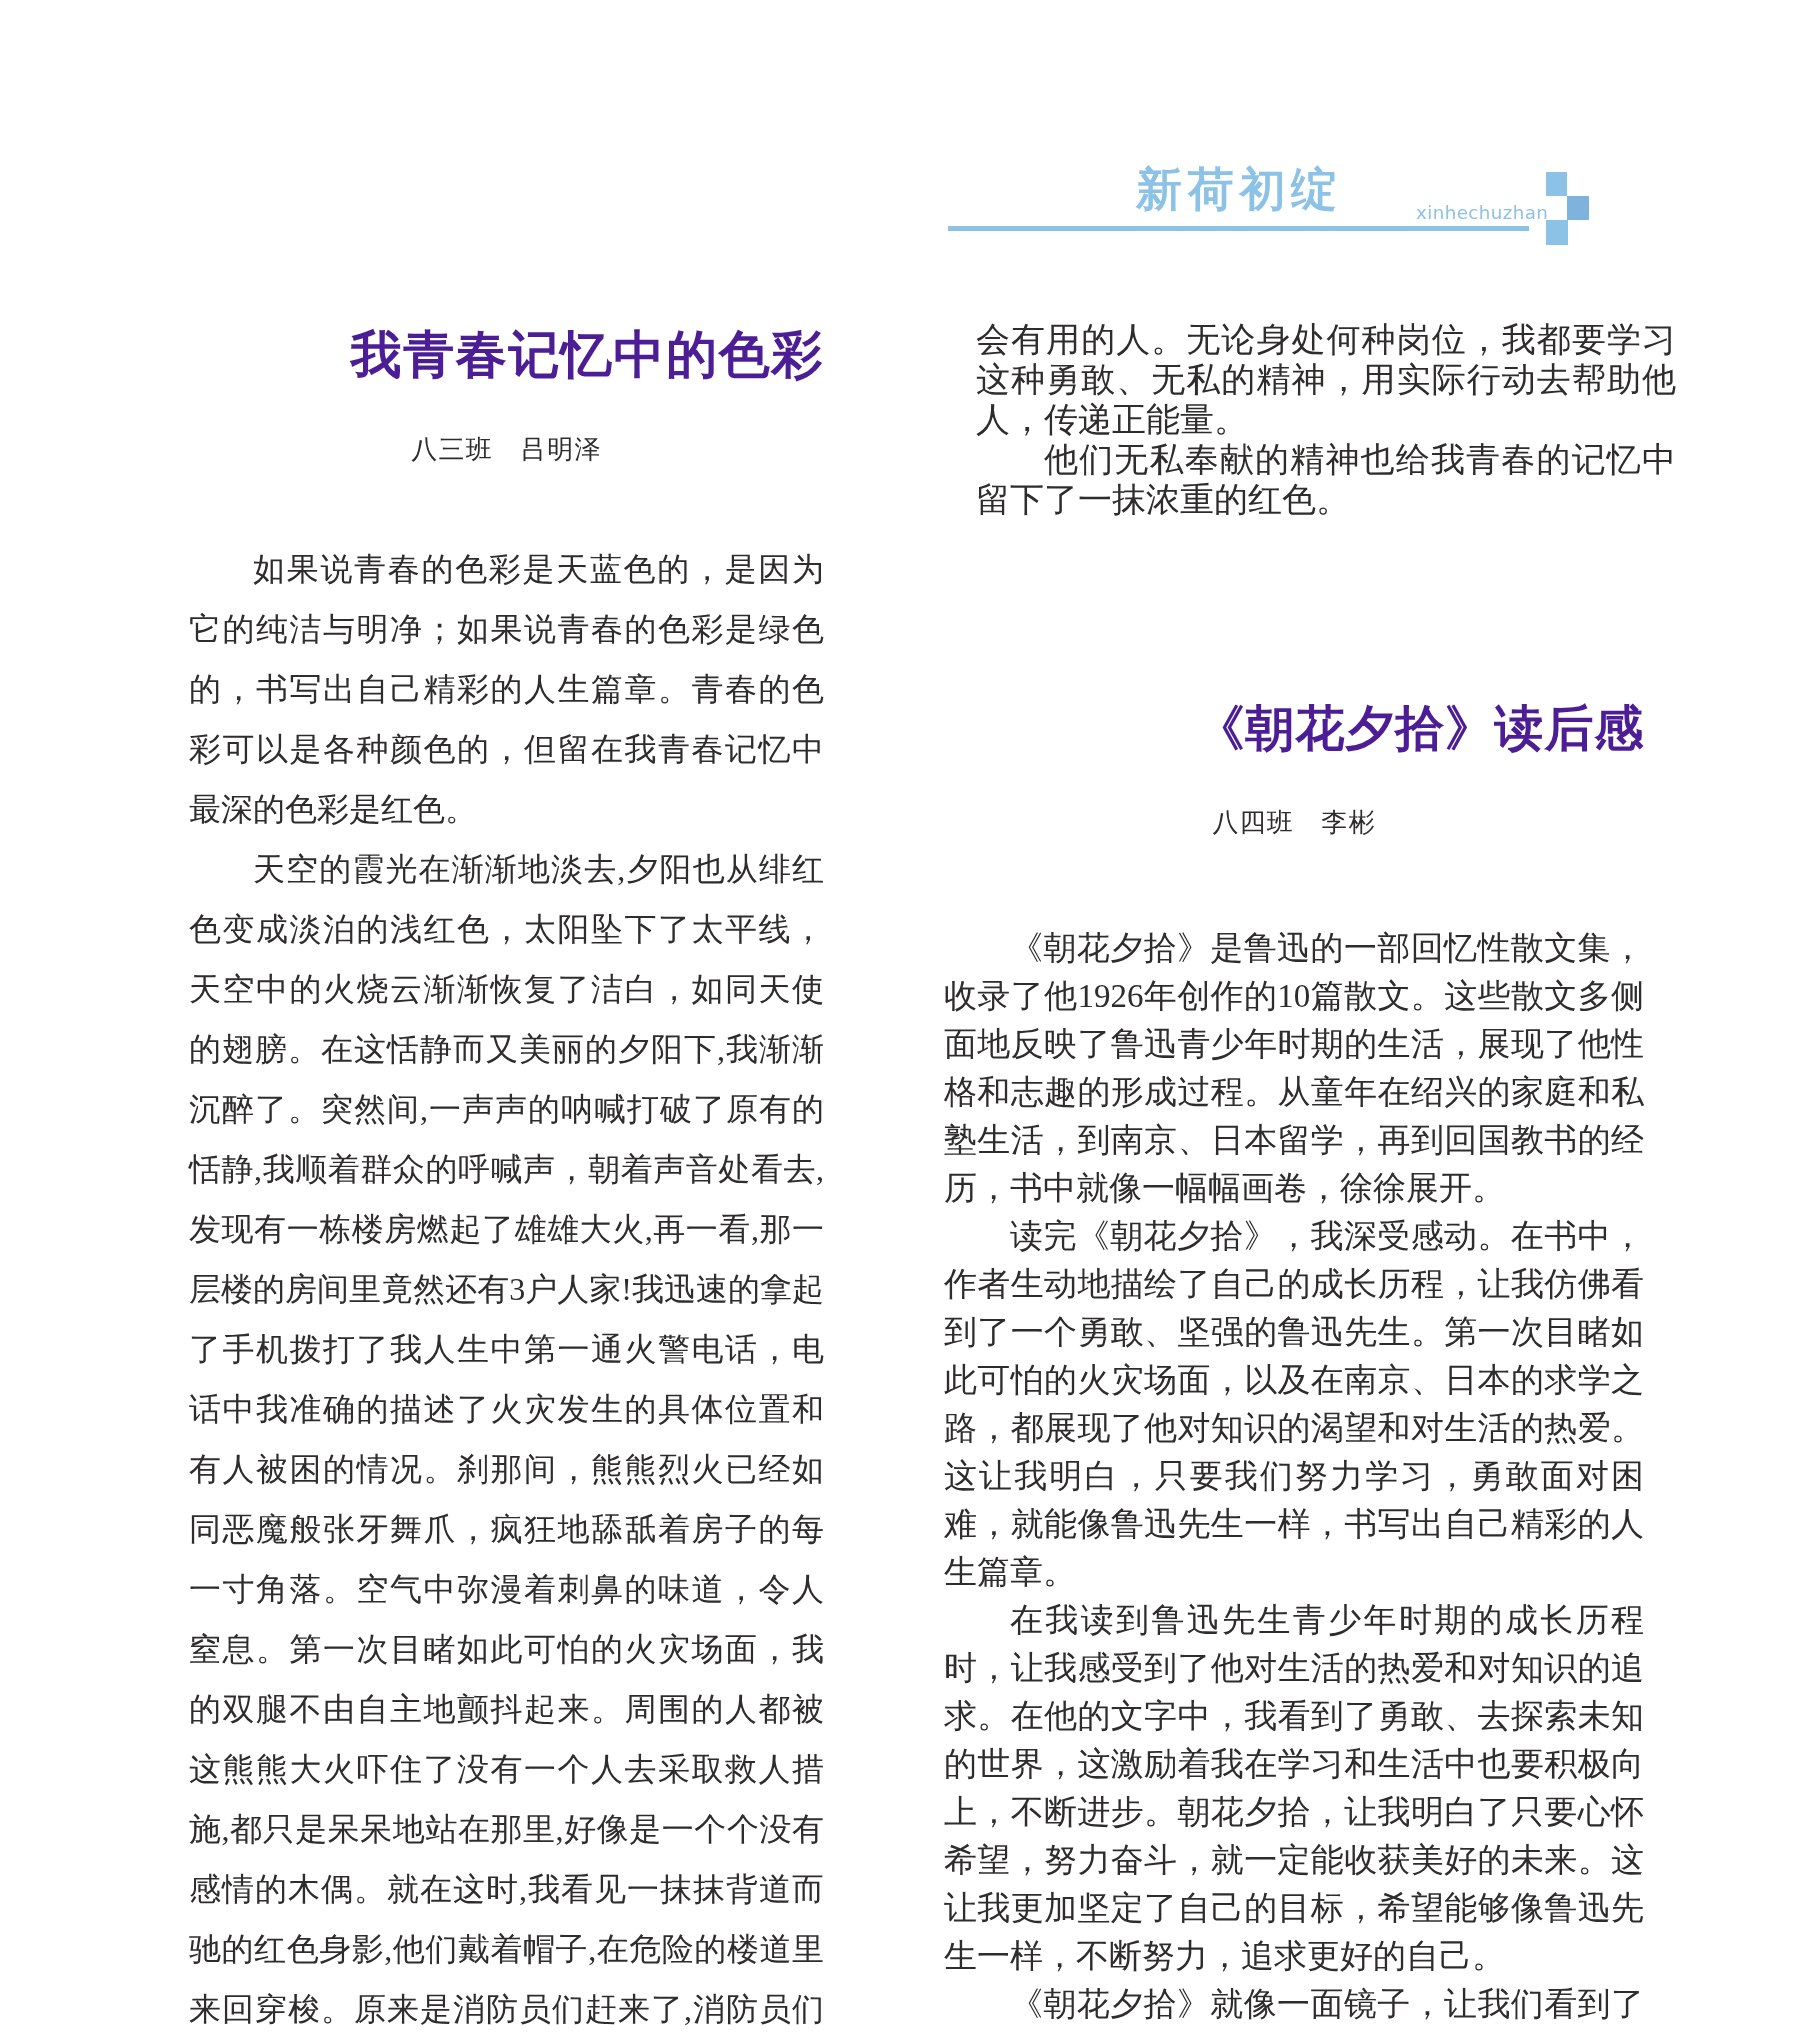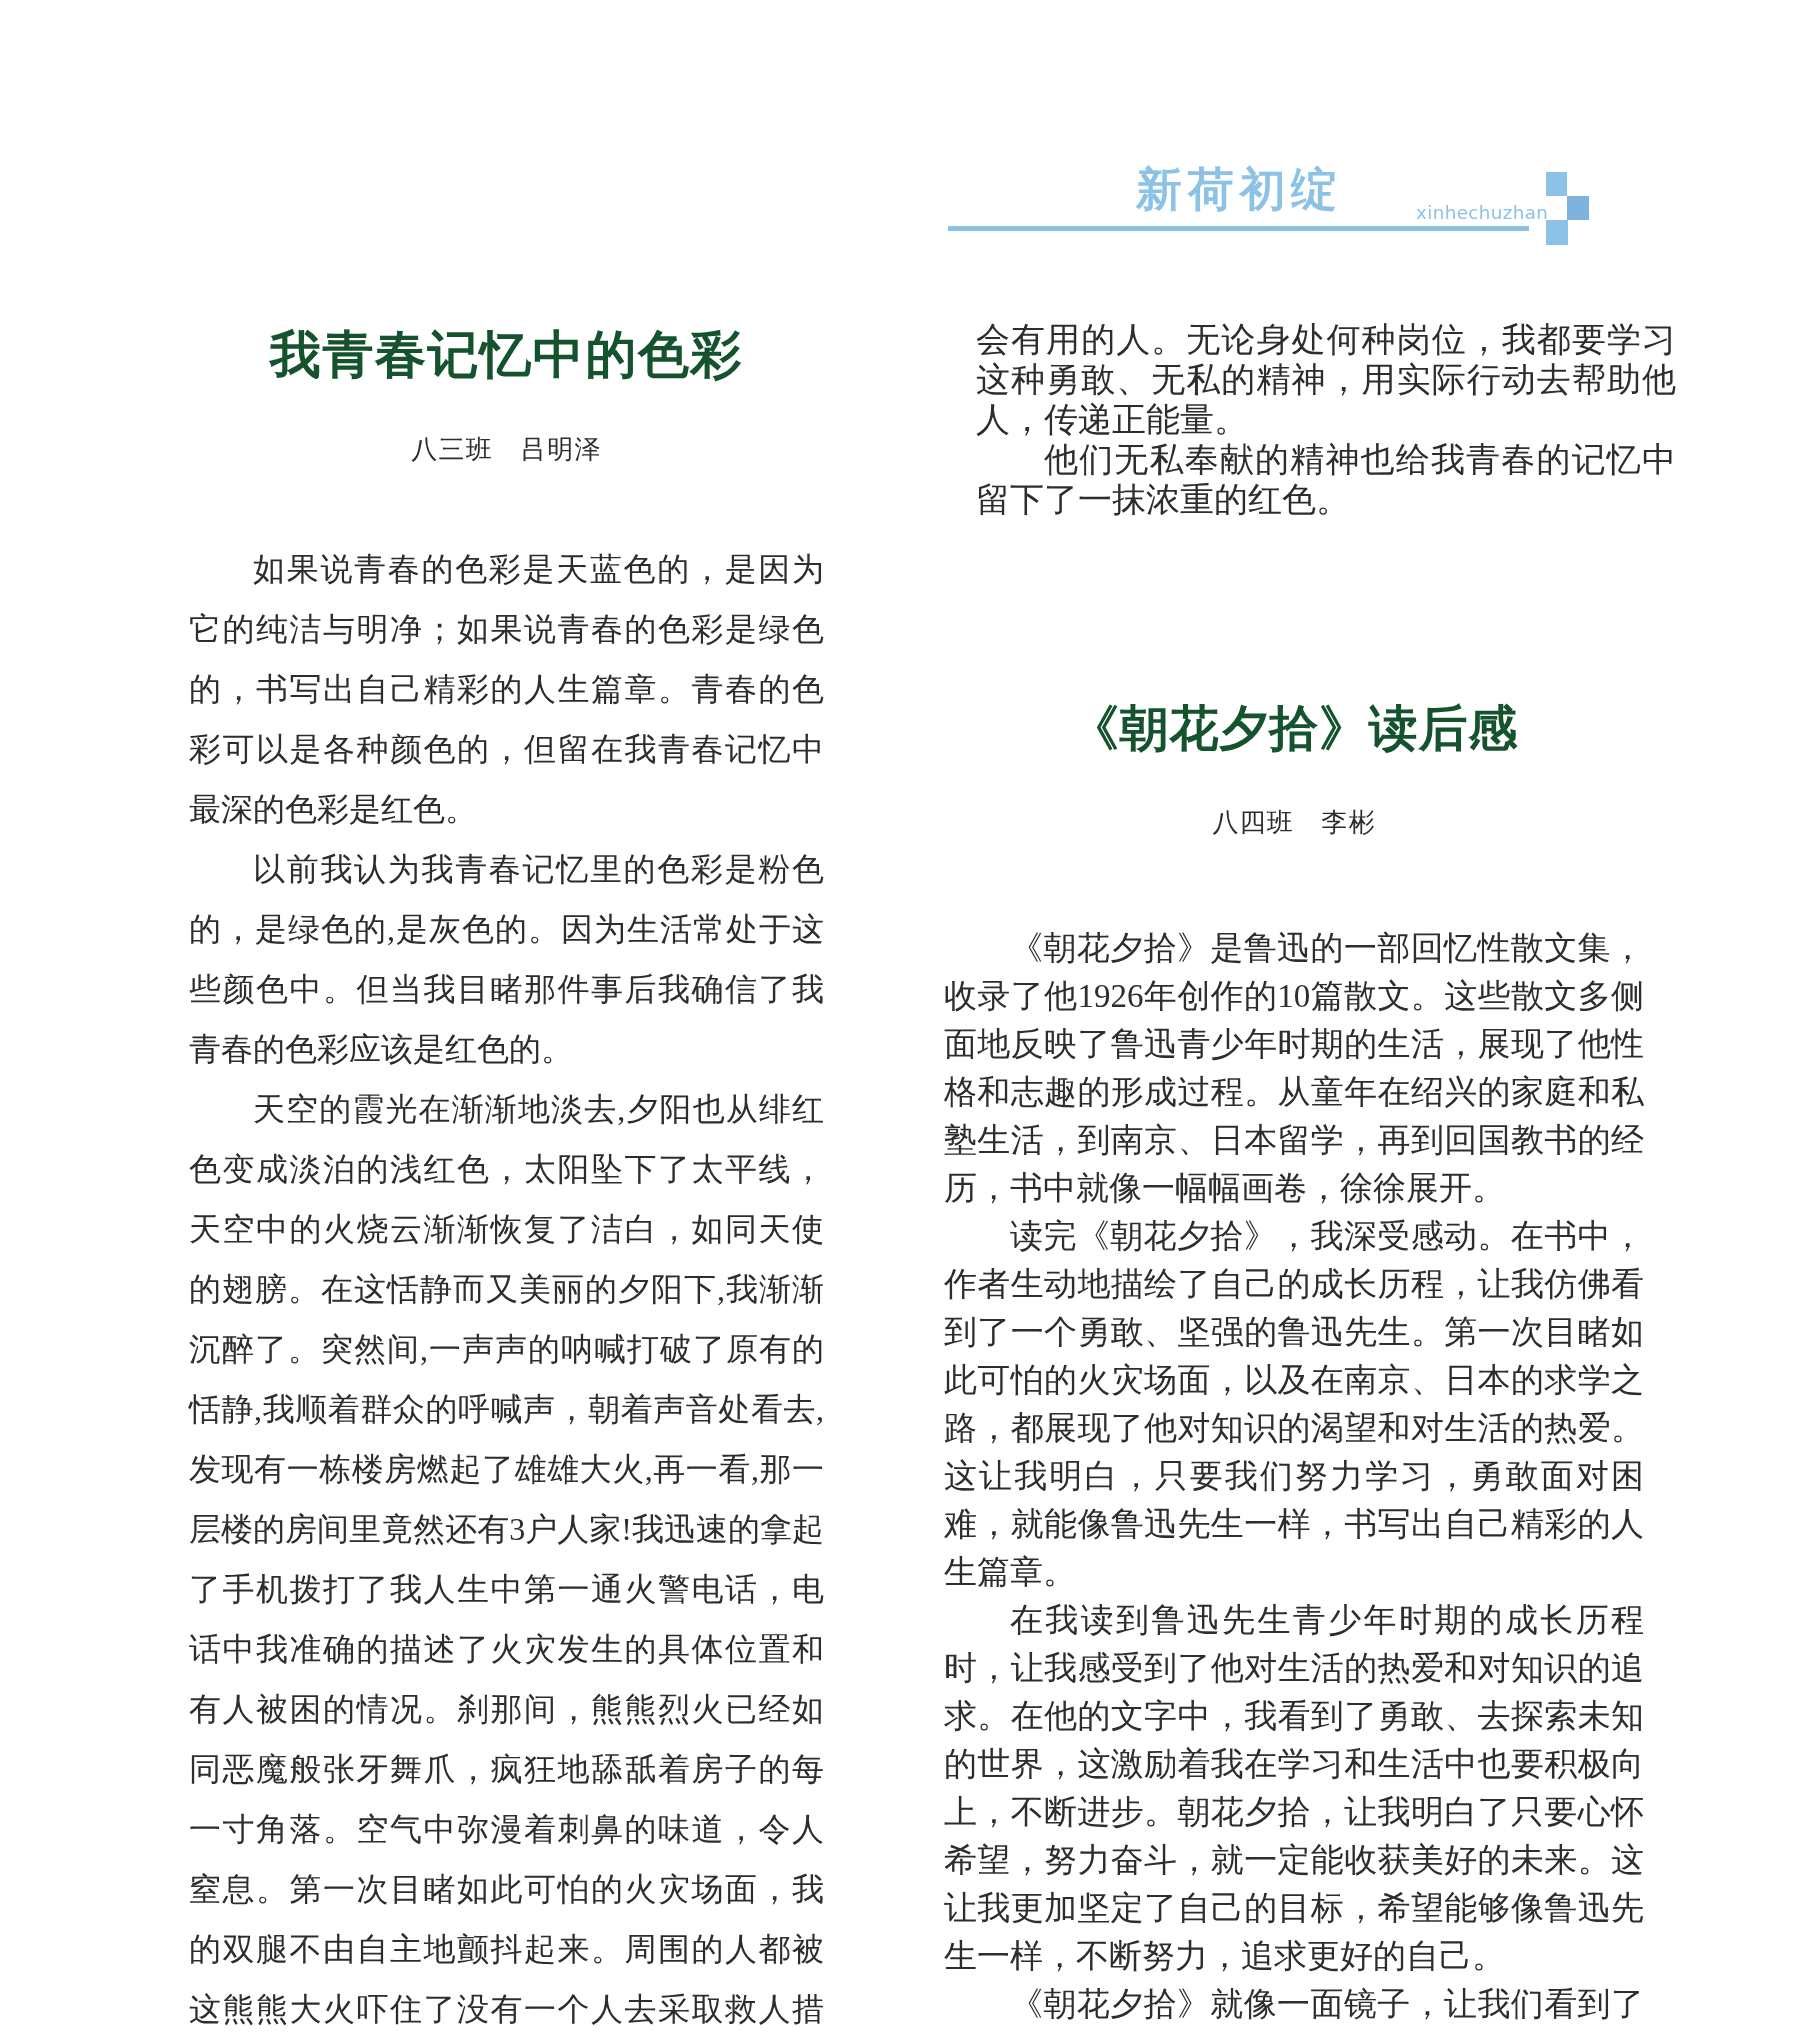--- a/index.html
+++ b/index.html
@@ -28,22 +28,22 @@
     position:absolute;left:948px;top:226px;
     width:581px;height:4.5px;background:#8cc2e6;
   }
   .sq{position:absolute;}
   .sq-1{left:1546px;top:172px;width:21px;height:24px;background:#8cc2e6;}
   .sq-2{left:1567px;top:196px;width:21.6px;height:24px;background:#7db3dc;}
   .sq-3{left:1546px;top:220px;width:21.6px;height:25px;background:#8cc2e6;}
 
   
   .a-title{
-    position:absolute;text-align:center;line-height:1.15;
-    font-weight:bold;color:#14532d;white-space:nowrap;
+    position:absolute;text-align:right;line-height:1.15;
+    font-weight:bold;color:#4c1d95;white-space:nowrap;
   }
   .t1{left:189px;top:326px;width:635px;font-size:51px;letter-spacing:1.6px;}
   .t2{left:944px;top:701px;width:700px;font-size:49px;letter-spacing:0.8px;}
   .a-author{
     position:absolute;text-align:center;
     font-size:26px;letter-spacing:1.2px;color:#2e2d2c;white-space:nowrap;
   }
   .au1{left:189px;top:432px;width:635px;}
   .au2{left:944px;top:805px;width:700px;}
 
@@ -79,21 +79,20 @@
     <div class="sq sq-1"></div>
     <div class="sq sq-2"></div>
     <div class="sq sq-3"></div>
   </div>
 
   <div class="a-title t1">我青春记忆中的色彩</div>
   <div class="a-author au1">八三班　吕明泽</div>
 
   <div class="body-block col1">
     <p>如果说青春的色彩是天蓝色的，是因为它的纯洁与明净；如果说青春的色彩是绿色的，书写出自己精彩的人生篇章。青春的色彩可以是各种颜色的，但留在我青春记忆中最深的色彩是红色。</p>
-    <p>以前我认为我青春记忆里的色彩是粉色的，是绿色的,是灰色的。因为生活常处于这些颜色中。但当我目睹那件事后我确信了我青春的色彩应该是红色的。</p>
     <p>天空的霞光在渐渐地淡去,夕阳也从绯红色变成淡泊的浅红色，太阳坠下了太平线，天空中的火烧云渐渐恢复了洁白，如同天使的翅膀。在这恬静而又美丽的夕阳下,我渐渐沉醉了。突然间,一声声的呐喊打破了原有的恬静,我顺着群众的呼喊声，朝着声音处看去,发现有一栋楼房燃起了雄雄大火,再一看,那一层楼的房间里竟然还有3户人家!我迅速的拿起了手机拨打了我人生中第一通火警电话，电话中我准确的描述了火灾发生的具体位置和有人被困的情况。刹那间，熊熊烈火已经如同恶魔般张牙舞爪，疯狂地舔舐着房子的每一寸角落。空气中弥漫着刺鼻的味道，令人窒息。第一次目睹如此可怕的火灾场面，我的双腿不由自主地颤抖起来。周围的人都被这熊熊大火吓住了没有一个人去采取救人措施,都只是呆呆地站在那里,好像是一个个没有感情的木偶。就在这时,我看见一抹抹背道而驰的红色身影,他们戴着帽子,在危险的楼道里来回穿梭。原来是消防员们赶来了,消防员们好像好似穿上了风火轮的神祇，瞬间就跨越了三层楼梯，留下了一道道光影。他们手持水枪，全力以赴地喷射着水流，与烈火展开殊死搏斗。他们丝毫不顾个人安危，一次次冲进火海，最终成功救出了被困群众。经过一番激烈的抗争，大火终于被扑灭了他们在紧密的配合下成功救出了被困在烈火中的所有人。他们红色的身影如同一盏盏明灯，给被困群众带来希望。</p>
 
   </div>
 
   <div class="body-block cont">
     <p class="no-indent">会有用的人。无论身处何种岗位，我都要学习这种勇敢、无私的精神，用实际行动去帮助他人，传递正能量。</p>
     <p>他们无私奉献的精神也给我青春的记忆中留下了一抹浓重的红色。</p>
   </div>
 
   <div class="a-title t2">《朝花夕拾》读后感</div>

